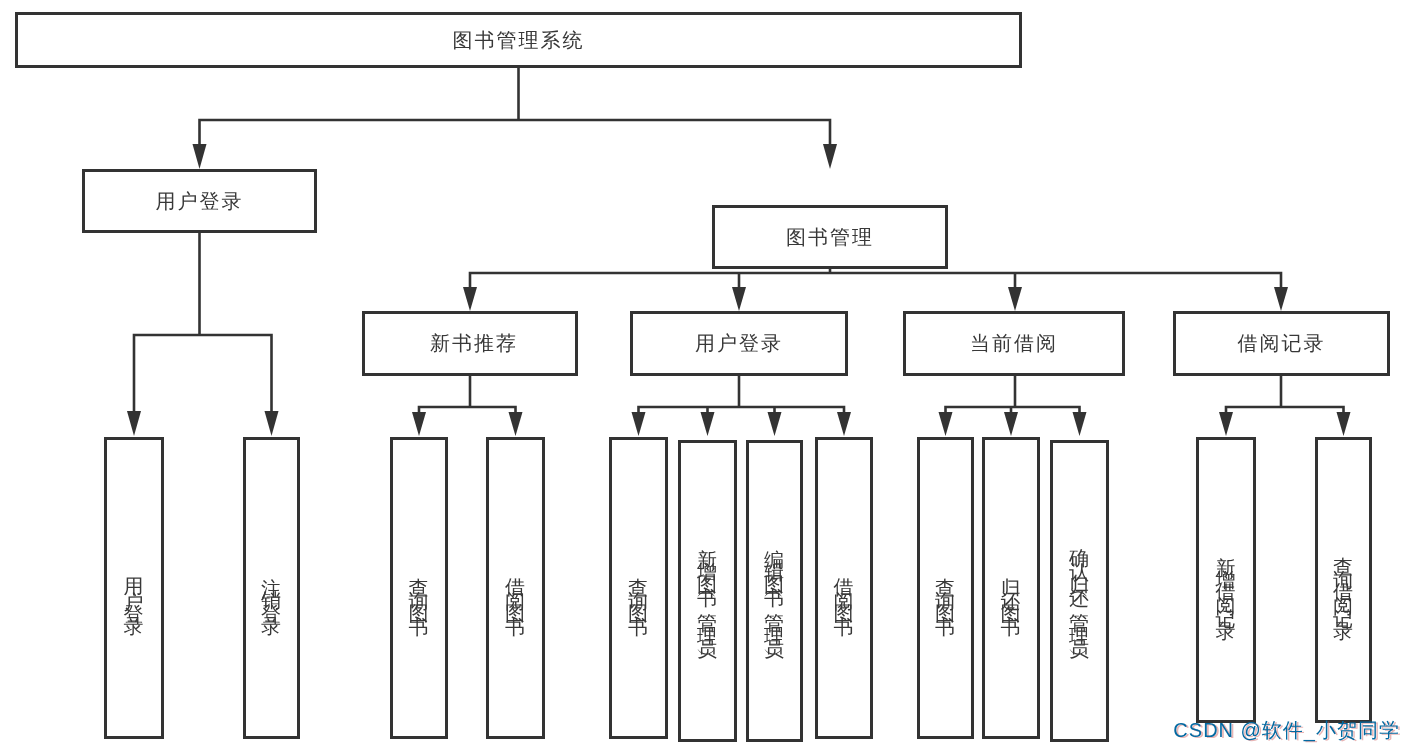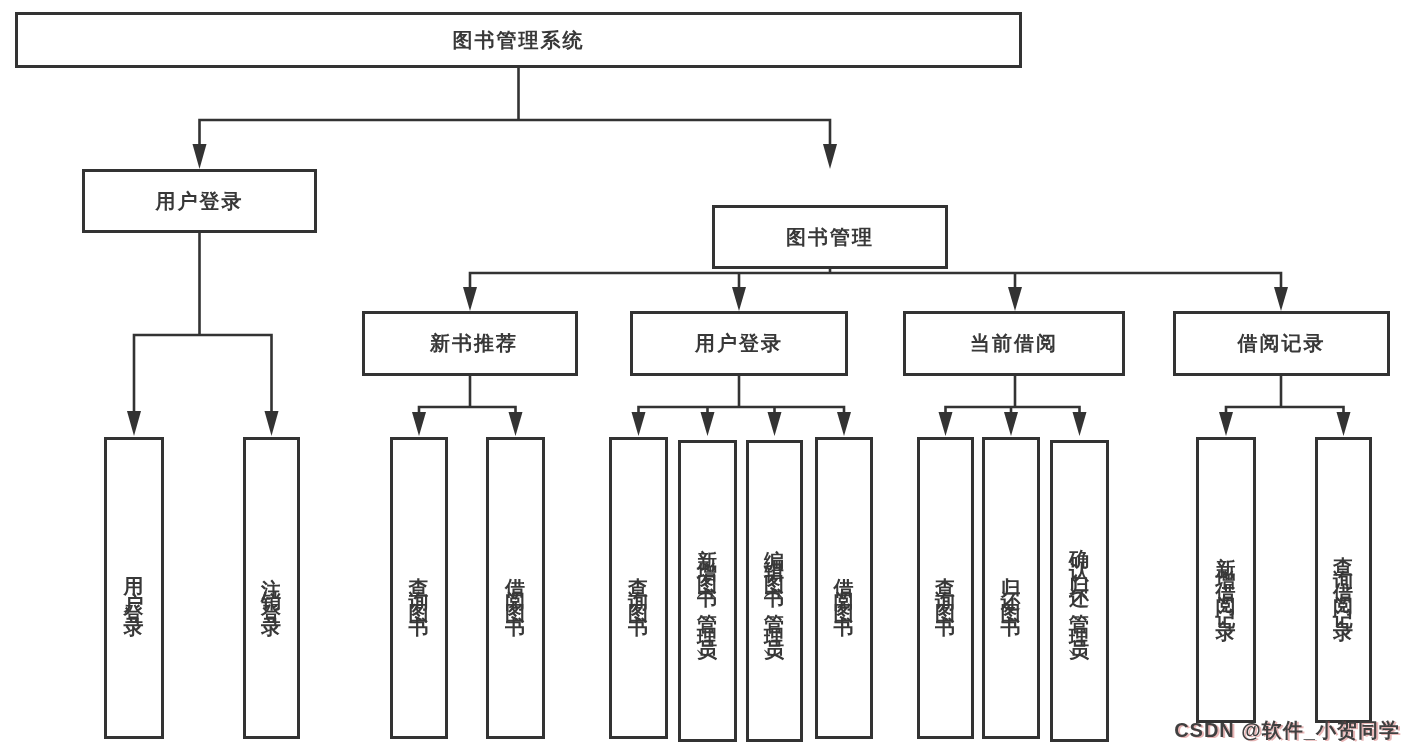--- a/index.html
+++ b/index.html
@@ -1,33 +1,33 @@
 <!DOCTYPE html>
 <html><head>
 <meta charset="utf-8">
 <style>
   html,body{margin:0;padding:0;background:#ffffff;}
   .canvas{
     position:relative;width:1405px;height:747px;background:#ffffff;
-    font-family:"Liberation Sans","DejaVu Sans",sans-serif;color:#333333;overflow:hidden;font-weight:bold;
+    font-family:"Liberation Sans","DejaVu Sans",sans-serif;color:#333333;overflow:hidden;
   }
   .connectors{position:absolute;left:0;top:0;width:1405px;height:747px;}
   .node{
     position:absolute;background:#ffffff;border:3px solid #333333;box-sizing:border-box;
     display:flex;align-items:center;justify-content:center;
     font-size:20px;color:#383838;z-index:2;
   }
   .node.h .label{letter-spacing:2px;white-space:nowrap;}
   .node.v .label{
     writing-mode:vertical-rl;text-orientation:mixed;
     letter-spacing:13px;line-height:1;white-space:nowrap;
   }
   .watermark{
     position:absolute;right:5px;bottom:3px;z-index:6;
-    font-size:20px;letter-spacing:1px;color:#404040;
+    font-size:20px;letter-spacing:1px;color:#0369a1;
     text-shadow:2px 1px 0 rgba(205,90,90,0.45);
     white-space:nowrap;
   }
 </style>
 </head>
 <body>
 
 <div class="canvas">
 
   <svg class="connectors" width="1405" height="747" viewBox="0 0 1405 747" xmlns="http://www.w3.org/2000/svg">

